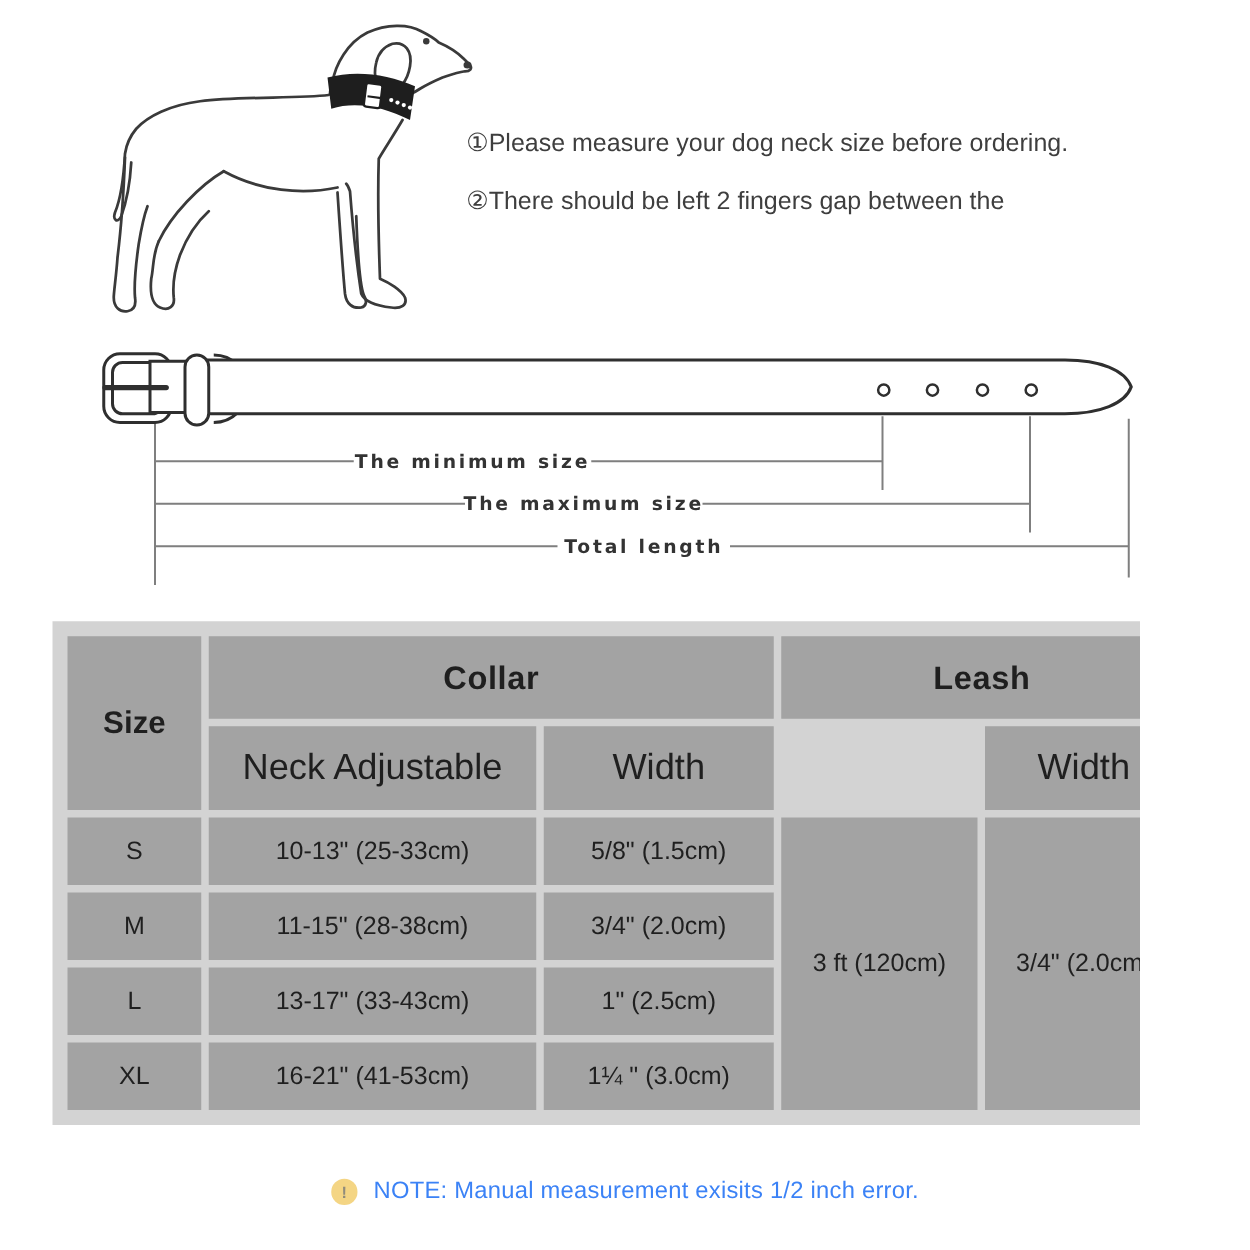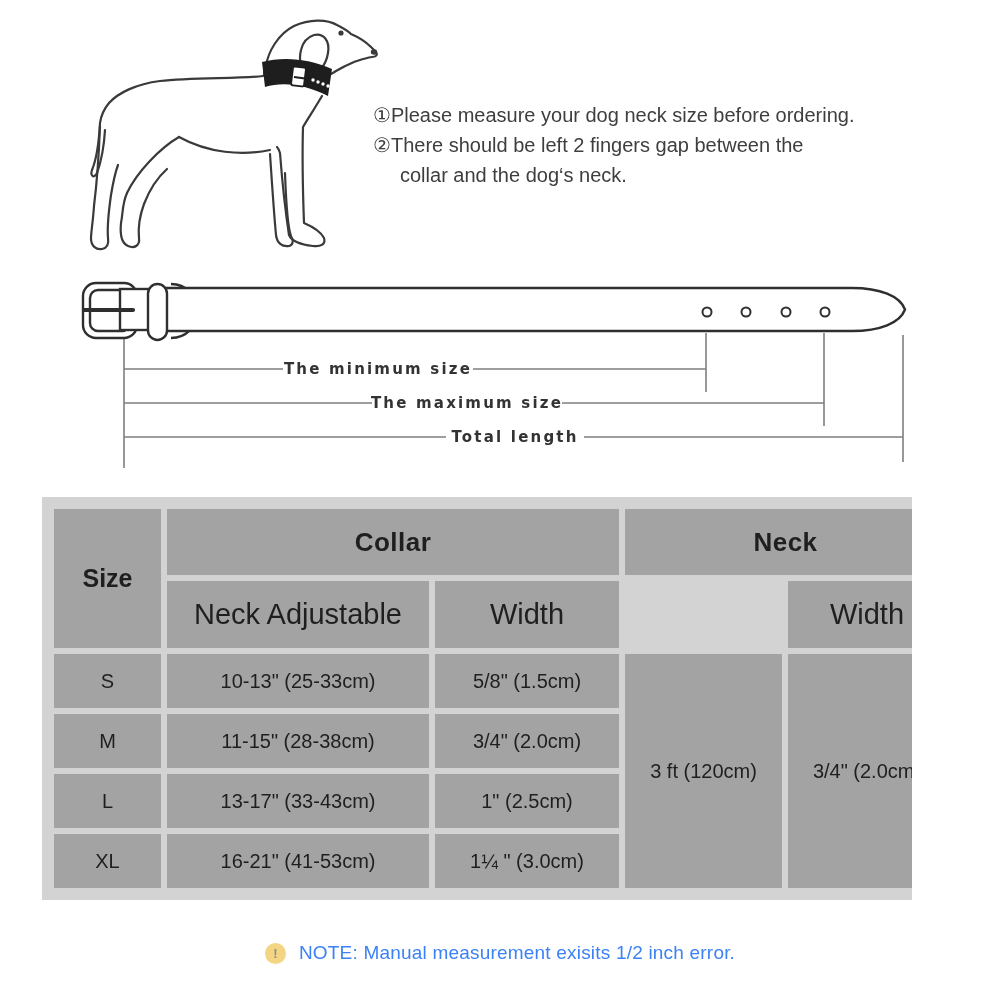--- a/index.html
+++ b/index.html
@@ -3,21 +3,21 @@
 <meta charset="utf-8">
 <style>
   html,body{margin:0;padding:0;background:#ffffff;}
   .canvas{position:relative;width:912px;height:1000px;background:#fff;overflow:hidden;
           font-family:"Liberation Sans",sans-serif;color:#3c3c3c;}
   svg{display:block;}
 
   
   .instructions{position:absolute;left:373px;top:100px;width:615px;
                 font-size:20px;line-height:30px;color:#3e3e3e;}
-  .instructions .line2{margin-top:0;}
+  .instructions .line2{margin-top:16px;}
   .instructions .line3{margin-left:27px;}
 
   
   .dim-label{font-family:"DejaVu Sans",sans-serif;font-size:15px;font-weight:600;
              letter-spacing:2.2px;fill:#333;}
 
   
   .size-table{position:absolute;left:42px;top:497px;width:916px;box-sizing:border-box;
               background:#d3d3d3;padding:12px;display:grid;gap:6px;
               grid-template-columns:107px 262px 184px 157px 1fr;
@@ -87,21 +87,20 @@
       <circle cx="243" cy="80" r="1.7"></circle>
         <circle cx="248" cy="82" r="1.7"></circle>
       <circle cx="253" cy="84" r="1.7"></circle>
         <circle cx="258" cy="86" r="1.7"></circle>
     </g>
   </svg>
 
   <div class="instructions">
     <div class="line1">①Please measure your dog neck size before ordering.</div>
     <div class="line2">②There should be left 2 fingers gap between the</div>
-    <div class="line3">collar and the dog‘s neck.</div>
   </div>
 
   <svg style="position:absolute;left:0;top:262px;" width="1000" height="218" viewBox="0 0 1000 218">
 
     <g stroke="#7f7f7f" stroke-width="1.6" fill="none">
       <path d="M 124,70 V 206"></path>
       <path d="M 124,107 H 706 M 706,71 V 130"></path>
       <path d="M 124,141 H 824 M 824,71 V 164"></path>
       <path d="M 124,175 H 903 M 903,73 V 200"></path>
     </g>
@@ -134,21 +133,21 @@
       <rect x="372" y="131" width="190" height="20" fill="#ffffff"></rect>
       <text class="dim-label" x="467" y="146" text-anchor="middle">The maximum size</text>
       <rect x="446" y="165" width="138" height="20" fill="#ffffff"></rect>
       <text class="dim-label" x="515" y="180" text-anchor="middle">Total length</text>
     </g>
   </svg>
 
   <div class="size-table">
     <div class="cell size-head">Size</div>
     <div class="cell hdr collar-head">Collar</div>
-    <div class="cell hdr leash-head">Neck</div>
+    <div class="cell hdr leash-head">Leash</div>
 
     <div class="cell subhdr" style="grid-column:2;grid-row:2;">Neck Adjustable</div>
     <div class="cell subhdr" style="grid-column:3;grid-row:2;">Width</div>
     <div class="cell subhdr" style="grid-column:5;grid-row:2;">Width</div>
 
     <div class="cell" style="grid-column:1;grid-row:3;">S</div>
     <div class="cell" style="grid-column:2;grid-row:3;">10-13" (25-33cm)</div>
     <div class="cell" style="grid-column:3;grid-row:3;">5/8" (1.5cm)</div>
 
     <div class="cell" style="grid-column:1;grid-row:4;">M</div>

